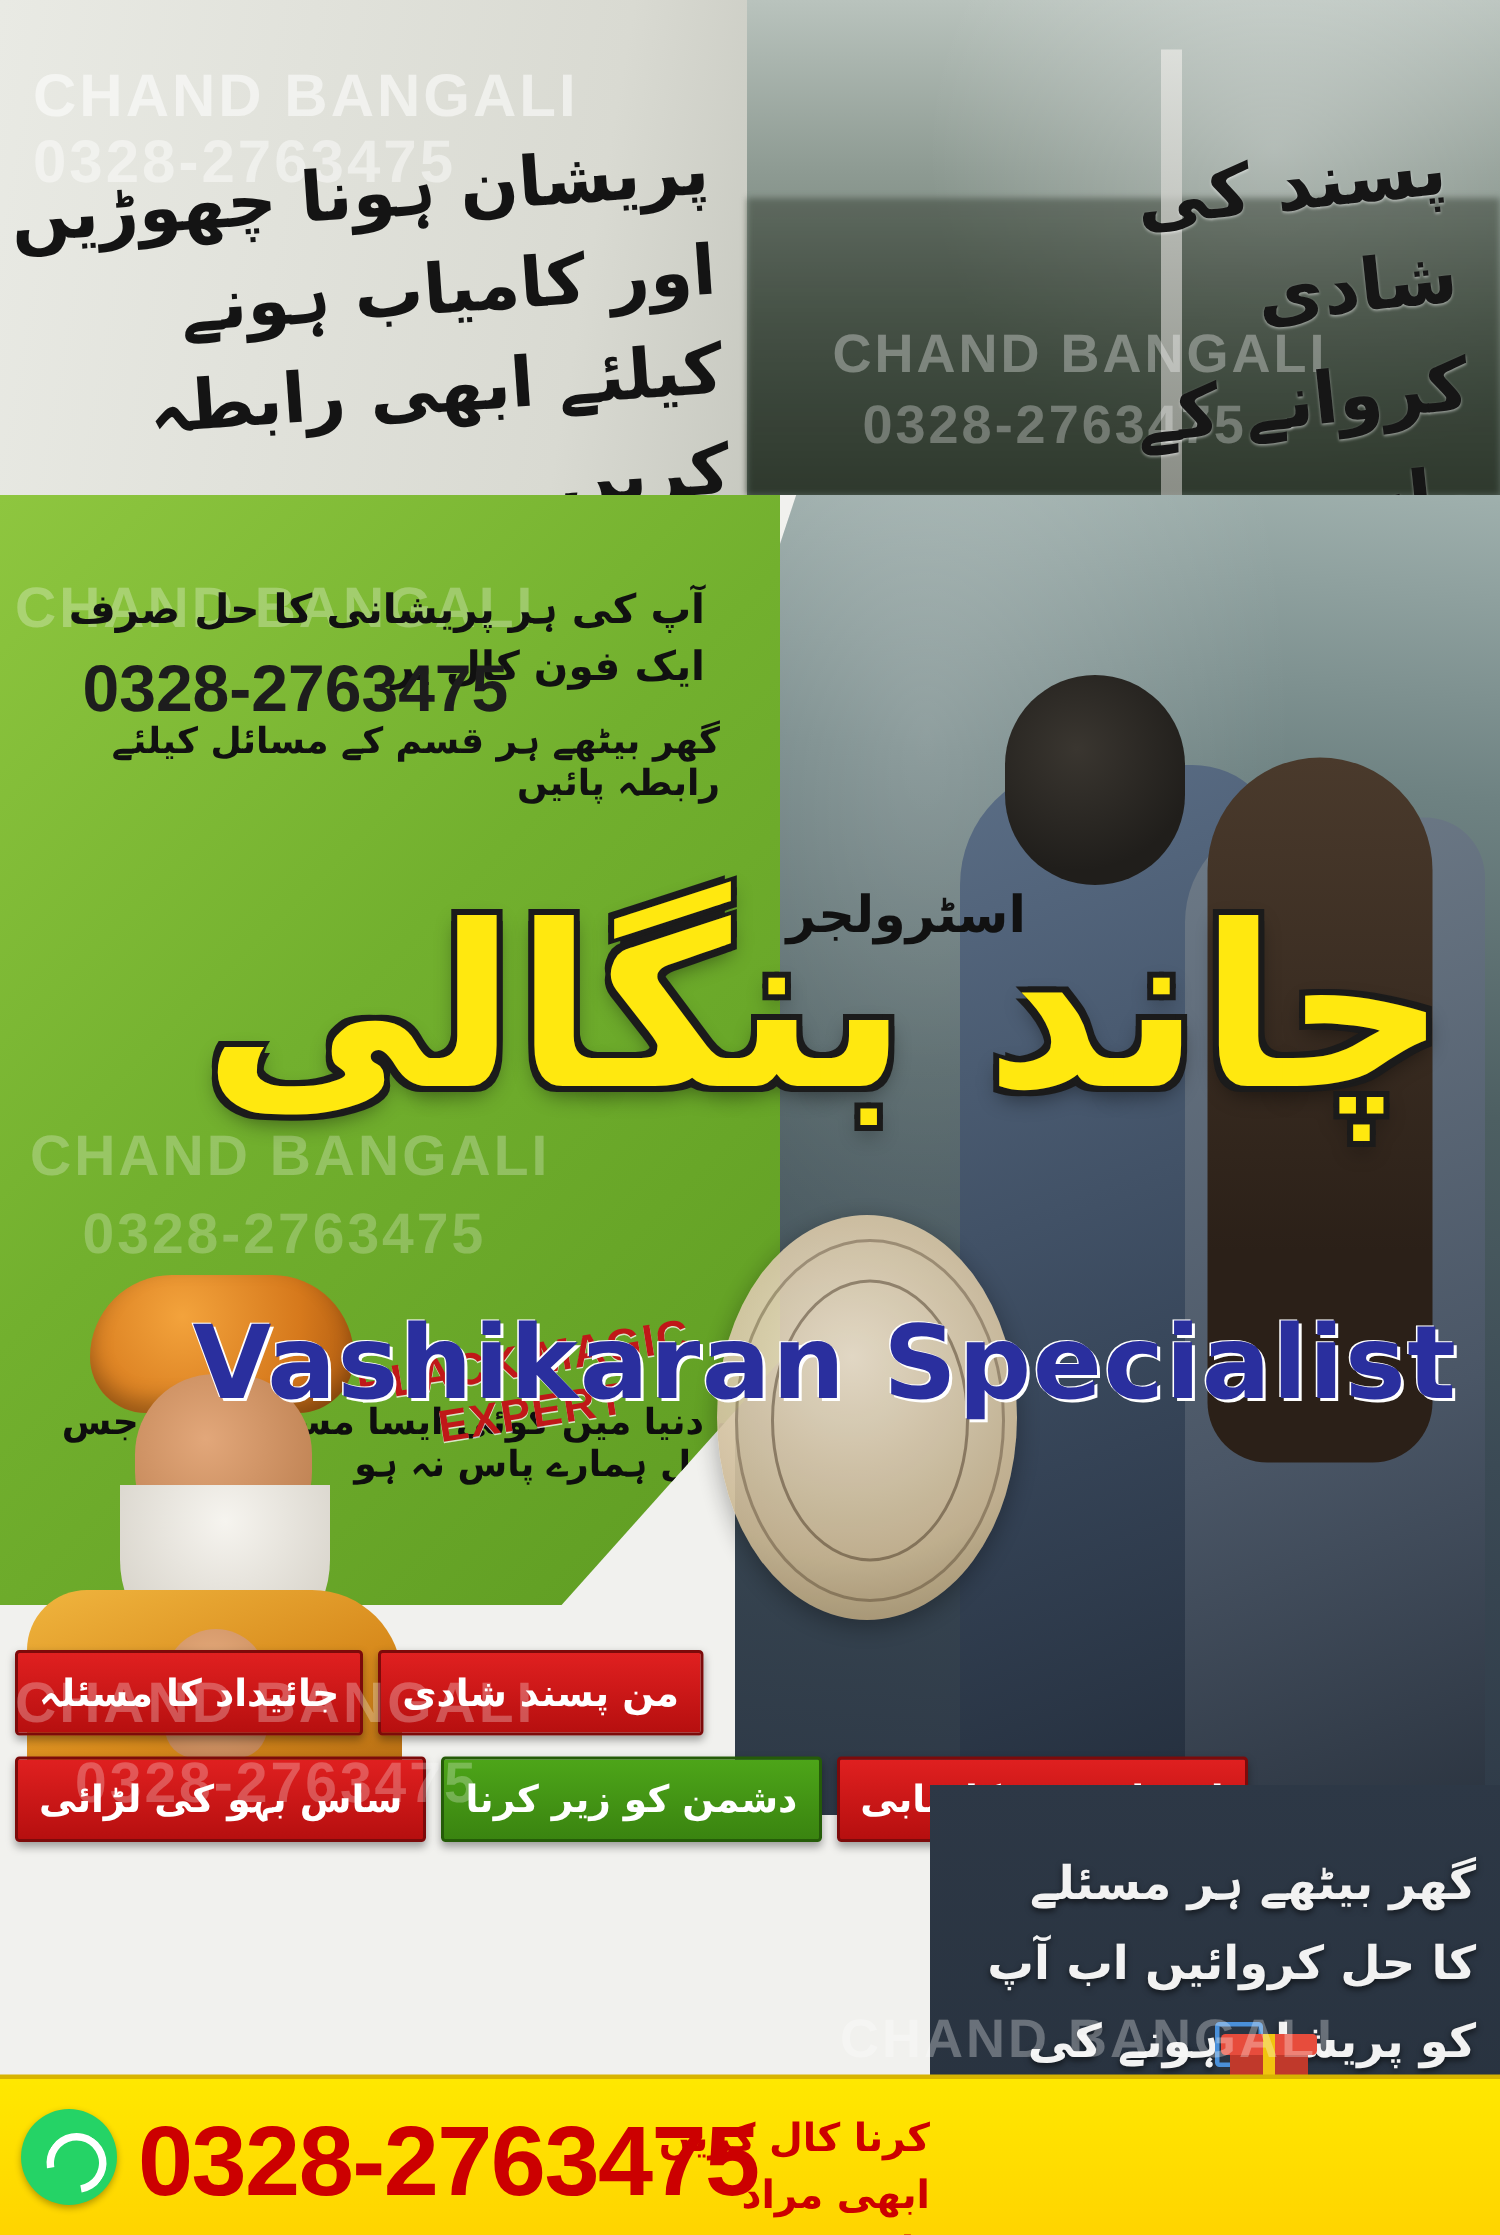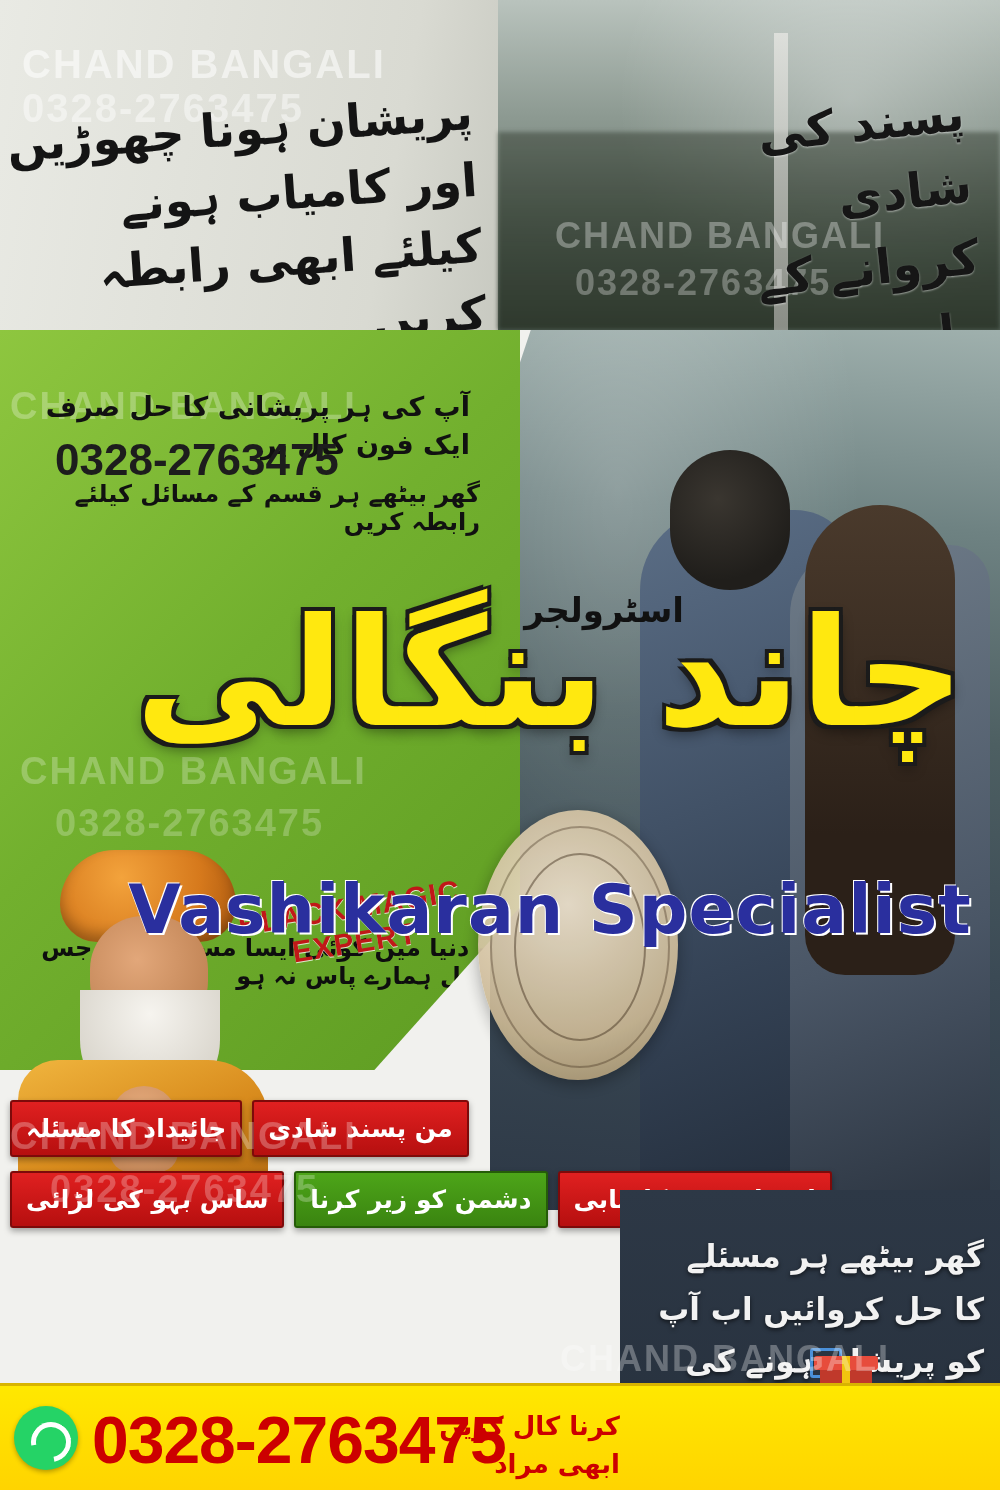--- a/index.html
+++ b/index.html
@@ -252,21 +252,21 @@
       <div class="woman"></div>
       <div class="hair"></div>
 
     </div>
 
     <div class="green-panel">
       <div class="watermark wm-green1">CHAND BANGALI</div>
       <div class="watermark wm-green3">CHAND BANGALI</div>
       <div class="watermark wm-green4">0328-2763475</div>
       <div class="urdu green-urdu-1">آپ کی ہر پریشانی کا حل صرف ایک فون کال پر</div>
-      <div class="urdu green-urdu-2">گھر بیٹھے ہر قسم کے مسائل کیلئے رابطہ کریں</div>
+      <div class="urdu green-urdu-2">گھر بیٹھے ہر قسم کے مسائل کیلئے رابطہ پائیں</div>
       <div class="urdu green-urdu-3">اب دنیا میں کوئی ایسا مسئلہ نہیں جس کا حل ہمارے پاس نہ ہو</div>
     </div>
 
     <div style="position:absolute;left:55px;top:105px;font-size:44px;font-weight:bold;color:#1d1d1d;">0328-2763475</div>
 
     <div class="astro">
       <div class="turban"></div>
       <div class="face"></div>
       <div class="beard"></div>
       <div class="robe"></div>

